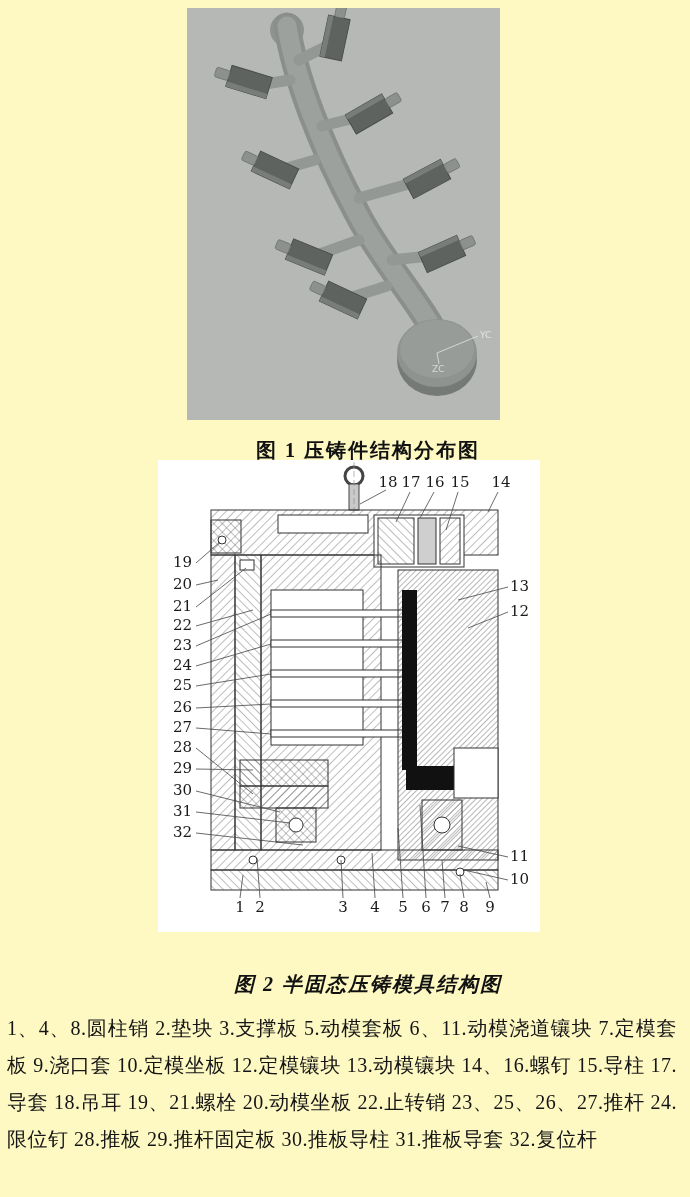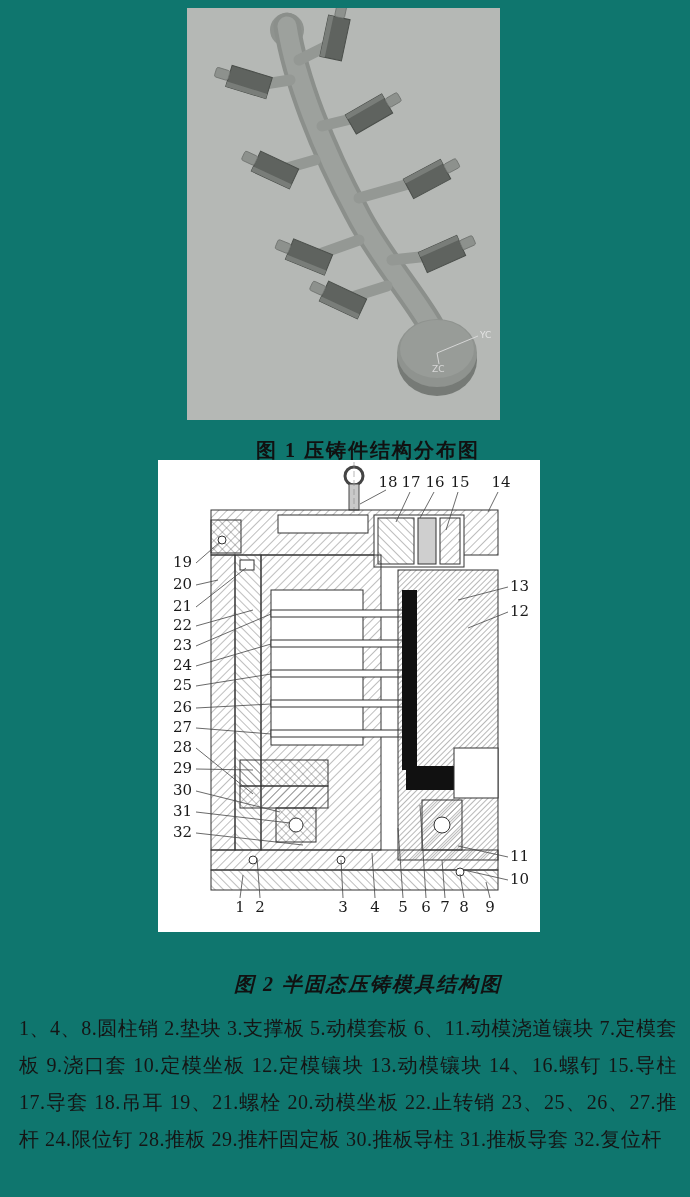--- a/index.html
+++ b/index.html
@@ -1,31 +1,31 @@
 <!DOCTYPE html>
 <html><head>
 <meta charset="utf-8">
 <style>
   html,body{margin:0;padding:0;background:#ffffff;}
   .page{
-    position:relative;width:690px;height:1197px;background:#0f766e;
+    position:relative;width:690px;height:1197px;background:#fef9c3;
     font-family:"Liberation Serif", serif;overflow:hidden;
   }
   .fig1-wrap{position:absolute;left:187px;top:8px;width:313px;height:412px;}
   .fig2-wrap{position:absolute;left:158px;top:460px;width:382px;height:472px;}
   .caption{
     position:absolute;left:0;width:100%;text-align:center;
     font-weight:bold;font-size:20px;color:#111;letter-spacing:2px;
     font-family:"Liberation Serif", serif;
     padding-left:23px;
   }
   .cap1{top:437px;}
   .cap2{top:971px;font-style:italic;}
   .parts-list{
-    position:absolute;left:19px;right:13px;top:1010px;
+    position:absolute;left:7px;right:13px;top:1010px;
     font-size:20px;line-height:37px;color:#151515;
     text-align:justify;font-family:"Liberation Serif", serif;
     letter-spacing:0.5px;
   }
   svg{display:block;}
 </style>
 </head>
 <body>
 
 <div class="page">

